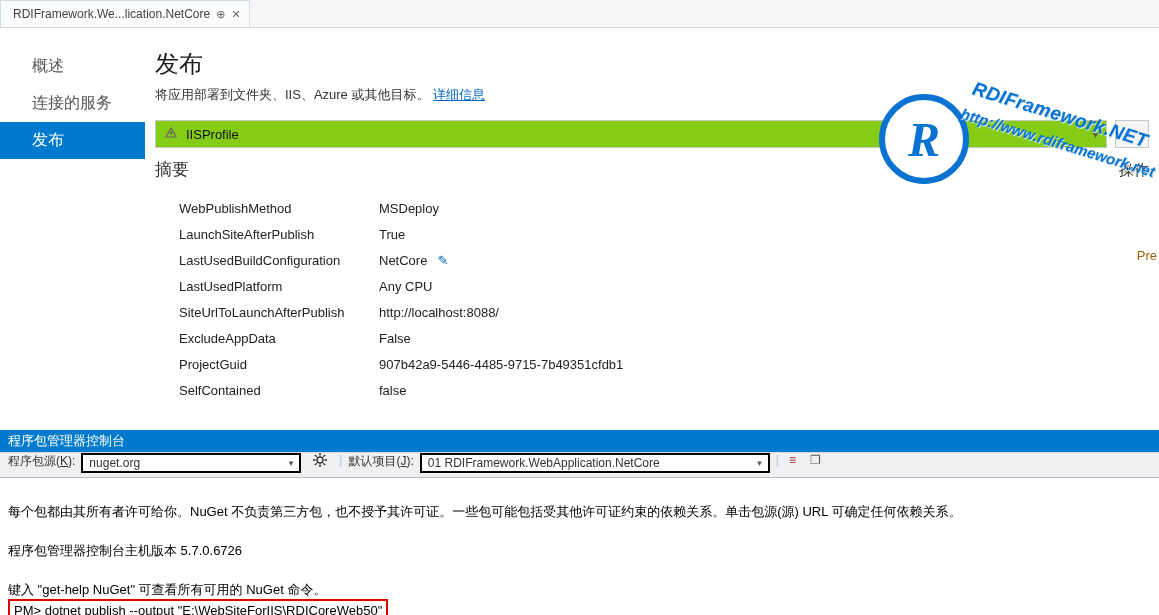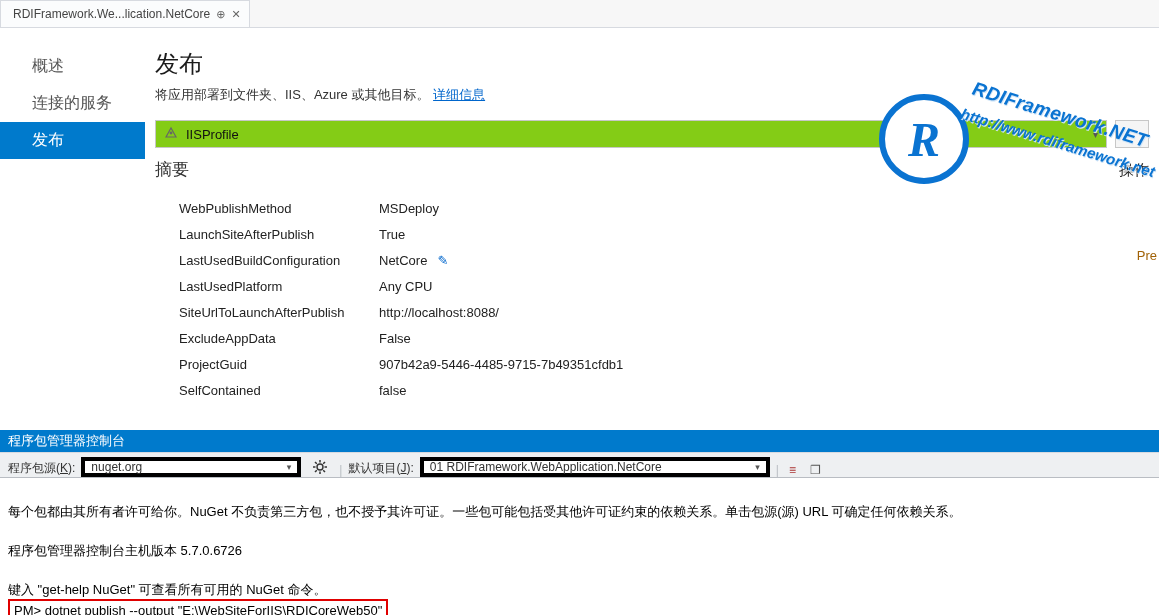--- a/index.html
+++ b/index.html
@@ -24,22 +24,22 @@
   .summary-row { display: flex; align-items: baseline; margin-bottom: 14px; }
   .summary-title { font-size: 17px; color: #333; }
   .ops { margin-left: auto; font-size: 15px; color: #222; }
   .kv-grid { padding-left: 24px; }
   .kv { display: flex; height: 26px; align-items: center; font-size: 13px; }
   .kv .k { width: 200px; color: #222; }
   .kv .v { color: #222; display: flex; align-items: center; gap: 10px; }
   .pencil { color: #0066cc; font-size: 13px; cursor: pointer; }
   .pre-link { color: #a16207; font-size: 13px; position: absolute; right: 2px; top: 220px; }
   .pm-header { height: 22px; background: #007acc; color: #fff; font-size: 13px; display: flex; align-items: center; padding: 0 8px; }
-  .pm-toolbar { height: 26px; border-top: 1px solid #d7dae0; border-bottom: 1px solid #b9bdc3; background: #eef0f2; display: flex; align-items: flex-end; padding: 0 8px; gap: 6px; font-size: 12px; color: #333; }
-  .pm-drop { border: 4px solid #000000; background: #fff; height: 20px; display: flex; align-items: center; padding: 0 6px; gap: 10px; }
+  .pm-toolbar { height: 26px; border-top: 1px solid #d7dae0; border-bottom: 1px solid #b9bdc3; background: #eef0f2; display: flex; align-items: flex-start; padding: 0 8px; gap: 6px; font-size: 12px; color: #333; }
+  .pm-drop { border: 2px solid #000000; background: #fff; height: 20px; display: flex; align-items: center; padding: 0 6px; gap: 10px; }
   .pm-drop .chev { font-size: 9px; color: #555; }
   .pm-console { padding: 4px 8px; font-family: "NSimSun", "SimSun", Consolas, monospace; font-size: 13px; color: #000; line-height: 1.5; white-space: pre-wrap; }
   .cmd-highlight { border: 2px solid #e00000; display: inline-block; padding: 0 4px 2px 4px; }
   .u { text-decoration: underline; }
   .watermark { position: absolute; top: 90px; right: 20px; width: 280px; height: 150px; pointer-events: none; }
   .watermark .circle { position: absolute; width: 90px; height: 90px; border: 6px solid #0a73d1; border-radius: 50%; left: 20px; top: 4px; display: flex; align-items: center; justify-content: center; font: italic 700 48px Georgia, serif; color: #0a73d1; background: #fff; }
   .wm-text { position: absolute; left: 110px; top: 14px; transform: rotate(17deg); font: italic 700 19px Arial; color: #0a73d1; letter-spacing: 0.3px; text-shadow: 1px 1px 0 #cfe4f7; }
   .wm-url { position: absolute; left: 98px; top: 44px; transform: rotate(17deg); font: italic 700 15px Arial; color: #0a73d1; text-shadow: 1px 1px 0 #cfe4f7; }
 </style>
 </head>

